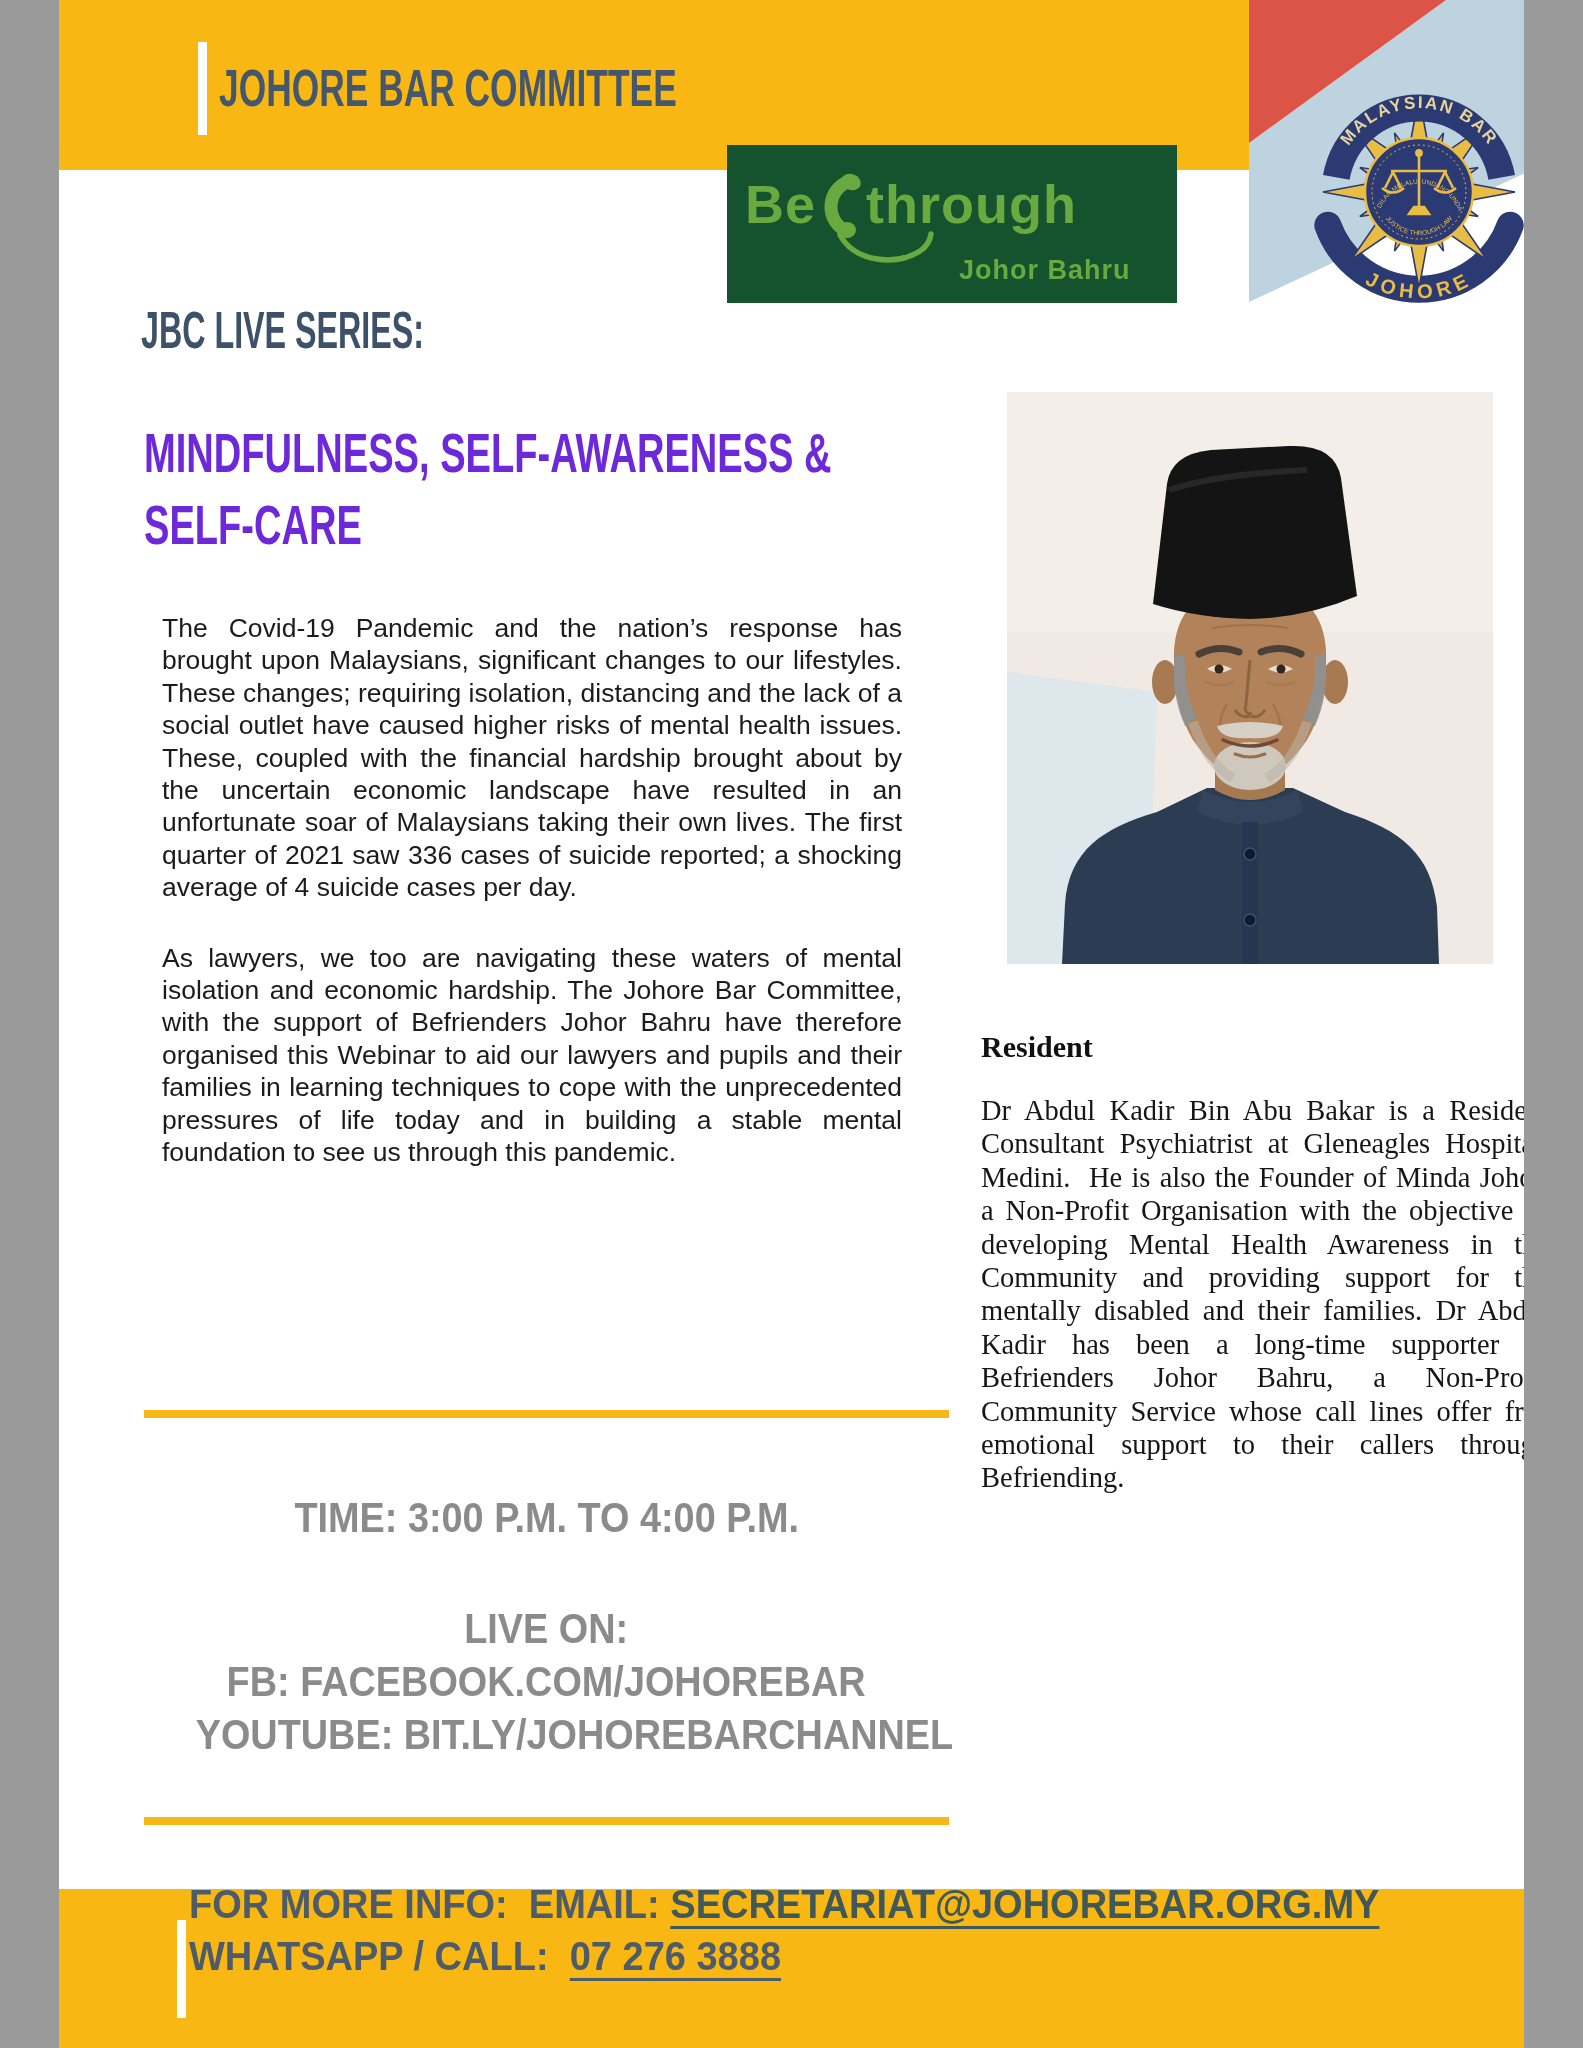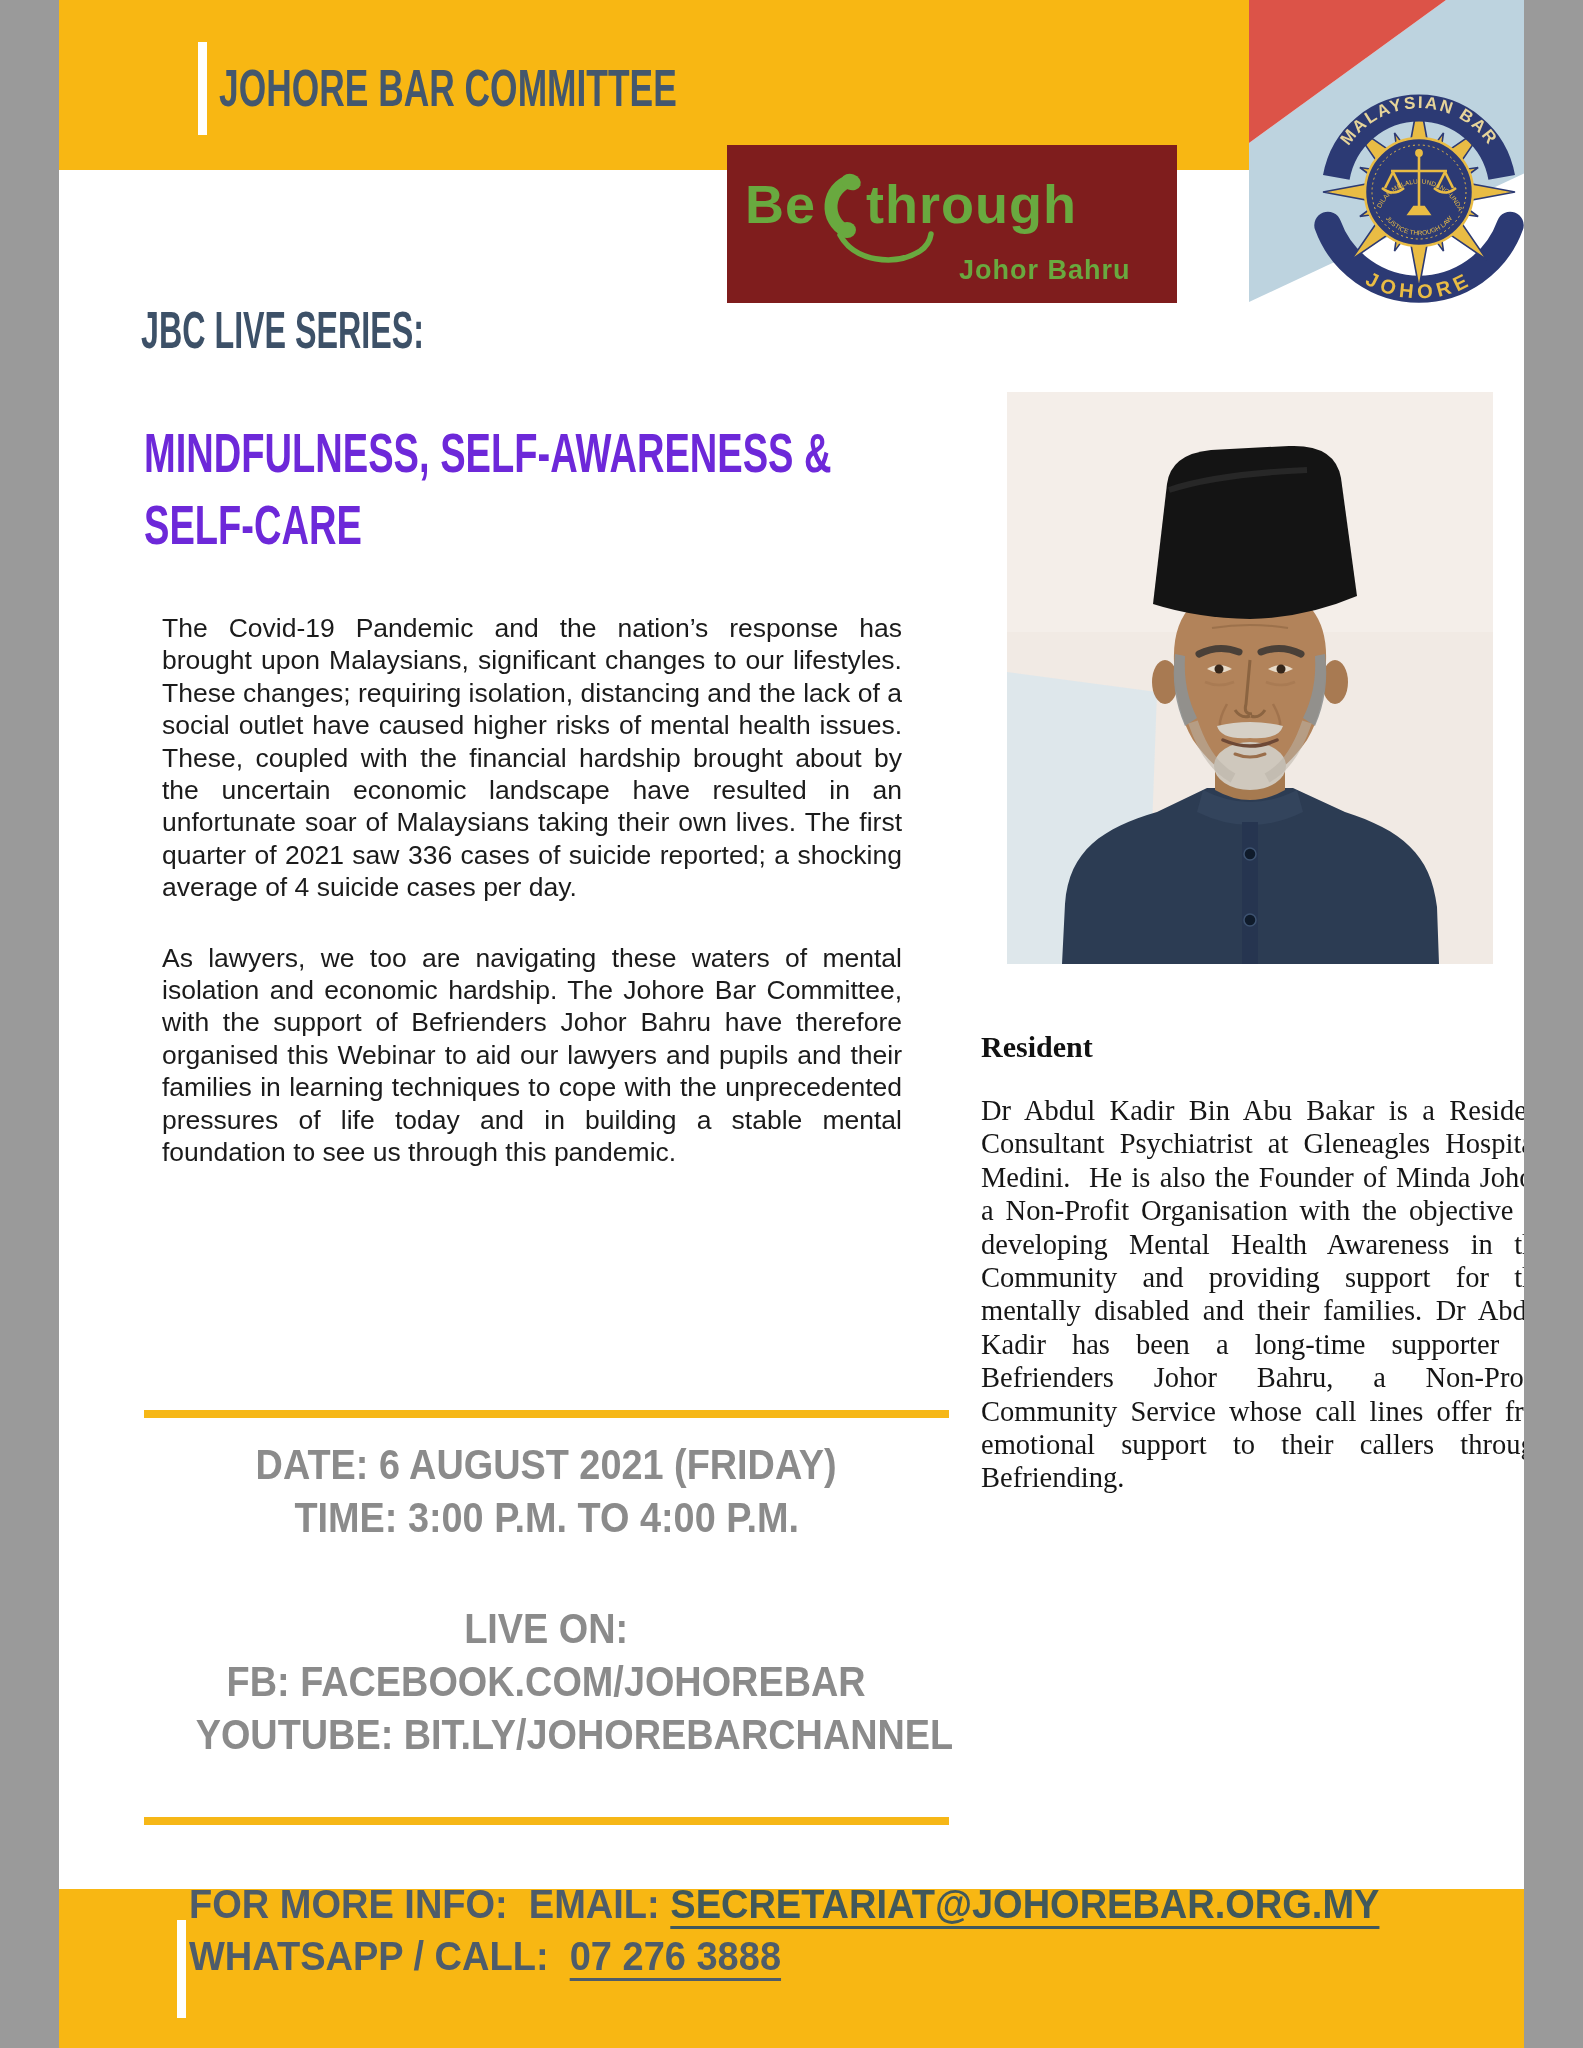--- a/index.html
+++ b/index.html
@@ -11,21 +11,21 @@
   
   .band-top{left:0;top:0;width:1583px;height:170px;background:#F8B713;}
   .white-bar-top{left:139px;top:42px;width:9px;height:93px;background:#ffffff;}
   .header-title{left:160px;top:40px;height:96px;line-height:96px;white-space:nowrap;
                 font-weight:bold;font-size:52px;color:#44576D;}
   .cx{display:inline-block;transform-origin:0 50%;}
   .sx68{transform:scaleX(.68);} .sx62{transform:scaleX(.62);}
   .sx88{transform:scaleX(.88);transform-origin:50% 50%;} .sx95{transform:scaleX(.95);}
 
   
-  .bf-box{left:668px;top:145px;width:450px;height:158px;background:#7f1d1d;}
+  .bf-box{left:668px;top:145px;width:450px;height:158px;background:#14532d;}
   .bf-line{position:absolute;left:18px;top:28px;display:flex;align-items:center;
            color:#69A93F;font-weight:bold;font-size:54px;letter-spacing:1px;white-space:nowrap;}
   .bf-sub{position:absolute;left:232px;top:110px;color:#69A93F;font-weight:bold;
           font-size:27px;letter-spacing:1px;white-space:nowrap;}
   .bf-phone{width:44px;height:66px;overflow:visible;margin:0 2px -8px 4px;}
 
   
   .mb-box{left:1190px;top:0;width:340px;height:350px;background:#ffffff;}
 
   
@@ -217,23 +217,20 @@
       <path d="M210,334 Q243,326 276,334 Q272,348 243,346 Q214,348 210,334 Z" fill="#D6D0C6"></path>
       <path d="M216,348 Q243,360 270,348" stroke="#6E4936" stroke-width="3.5" fill="none" stroke-linecap="round"></path>
       <path d="M228,362 Q243,368 258,362" stroke="#9A6E4B" stroke-width="3" fill="none" stroke-linecap="round"></path>
     </svg>
   </div>
 
   <div class="abs speaker-heading">Resident</div>
   <p class="abs speaker-bio">Dr Abdul Kadir Bin Abu Bakar is a Resident Consultant Psychiatrist at Gleneagles Hospital, Medini.&nbsp; He is also the Founder of Minda Johor, a Non-Profit Organisation with the objective of developing Mental Health Awareness in the Community and providing support for the mentally disabled and their families. Dr Abdul Kadir has been a long-time supporter of Befrienders Johor Bahru, a Non-Profit Community Service whose call lines offer free emotional support to their callers through Befriending.</p>
 
   <div class="abs divider d1"></div>
-  <div class="abs sched s-date">
-    <span class="cx sx88">DATE: 6 AUGUST 2021 (FRIDAY)</span>
-  </div>
   <div class="abs sched s-time">
     <span class="cx sx88">TIME: 3:00 P.M. TO 4:00 P.M.</span>
   </div>
   <div class="abs sched s-live">
     <span class="cx sx88">LIVE ON:</span>
   </div>
   <div class="abs sched s-fb">
     <span class="cx sx88">FB: FACEBOOK.COM/JOHOREBAR</span>
   </div>
   <div class="abs sched s-yt">

